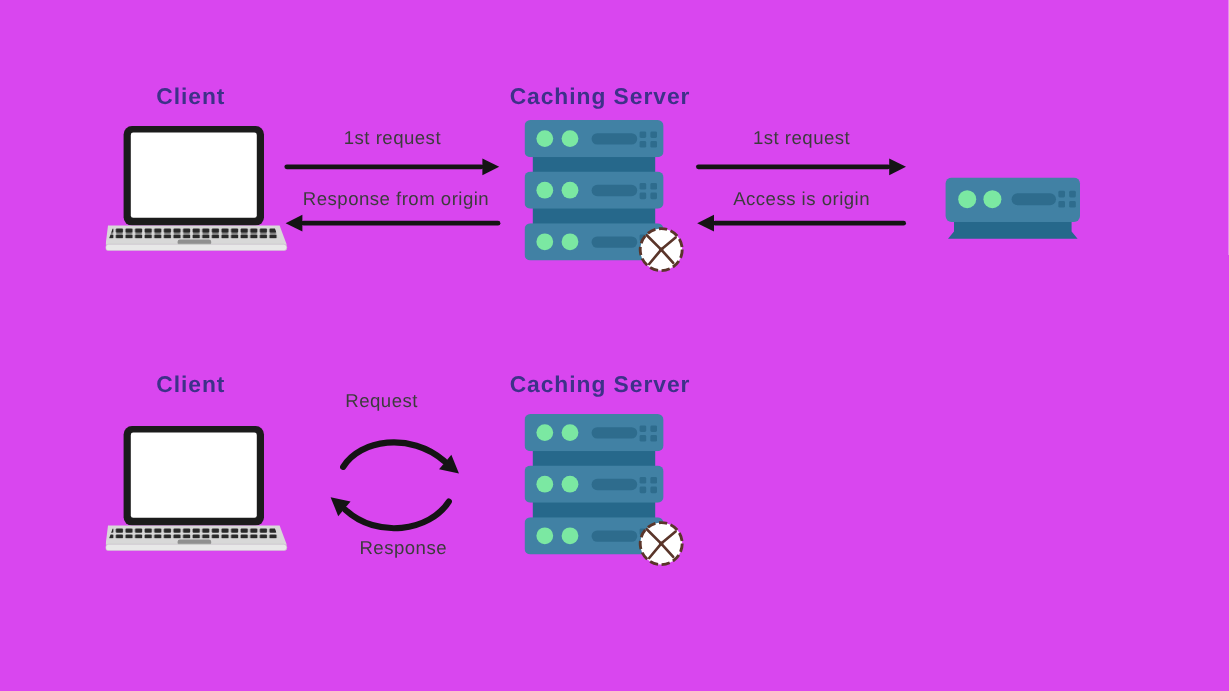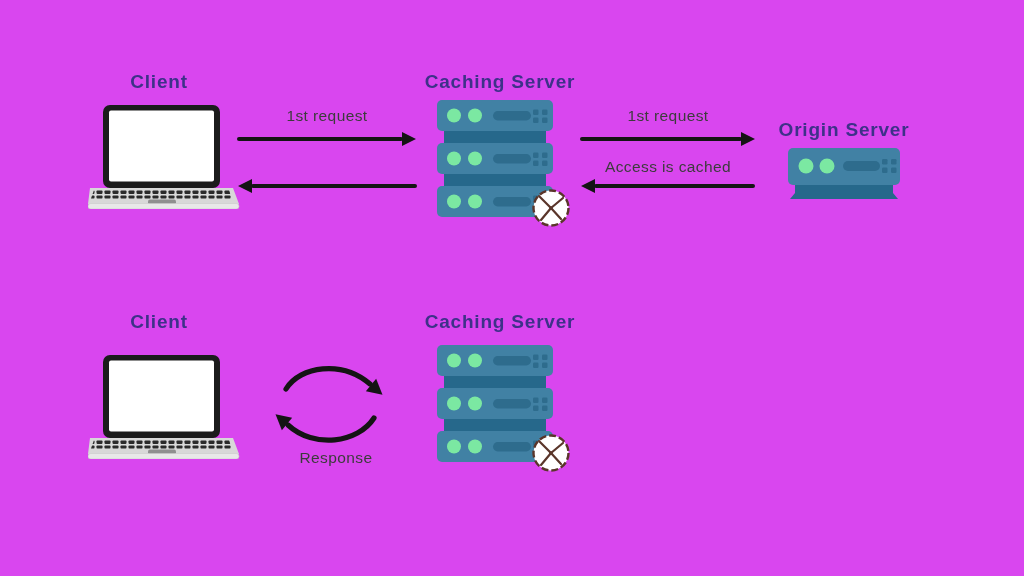--- a/index.html
+++ b/index.html
@@ -99,46 +99,47 @@
 
   <div class="title" style="left:99px;top:71px;width:120px;">Client</div>
 
   <svg style="left:88px;top:105px;" width="152" height="104" viewBox="0 0 152 104">
     <use href="#laptop"></use>
   </svg>
 
   <div class="flow-label" style="left:247px;top:107px;width:160px;">1st request</div>
   <div class="arrow dir-right" style="left:237px;top:137px;width:166px;"></div>
 
+  <div class="flow-label" style="left:232px;top:158px;width:196px;">Response from origin</div>
   <div class="arrow dir-left" style="left:251px;top:184px;width:166px;"></div>
 
   <div class="title" style="left:420px;top:71px;width:160px;">Caching Server</div>
 
   <svg style="left:437px;top:100px;" width="134" height="130" viewBox="0 0 134 130">
     <use href="#srv-stack"></use>
   </svg>
 
   <div class="flow-label" style="left:588px;top:107px;width:160px;">1st request</div>
   <div class="arrow dir-right" style="left:580px;top:137px;width:162px;"></div>
 
-  <div class="flow-label" style="left:588px;top:158px;width:160px;">Access is cached</div>
+  <div class="flow-label" style="left:588px;top:158px;width:160px;">Access is origin</div>
   <div class="arrow dir-left" style="left:594px;top:184px;width:161px;"></div>
 
-  <div class="title" style="left:773px;top:119px;width:142px;">Origin Server</div>
 
   <svg style="left:786px;top:148px;" width="118" height="54" viewBox="0 0 118 54">
     <use href="#srv-single"></use>
   </svg>
 
   <div class="title" style="left:99px;top:311px;width:120px;">Client</div>
 
   <svg style="left:88px;top:355px;" width="152" height="104" viewBox="0 0 152 104">
     <use href="#laptop"></use>
   </svg>
 
+  <div class="flow-label" style="left:238px;top:326px;width:160px;">Request</div>
 
   <svg style="left:280px;top:358px;" width="100" height="95" viewBox="0 0 100 95">
     <path class="cycle" d="M 6 31 C 20 8, 62 2, 90 26"></path>
     <polygon class="cycle-head" points="0,-8 15,0 0,8" transform="translate(91,27) rotate(40)"></polygon>
     <path class="cycle" d="M 94 60 C 78 85, 34 91, 8 67"></path>
     <polygon class="cycle-head" points="0,-8 15,0 0,8" transform="translate(7,66) rotate(220)"></polygon>
   </svg>
 
   <div class="flow-label" style="left:256px;top:449px;width:160px;">Response</div>
 

